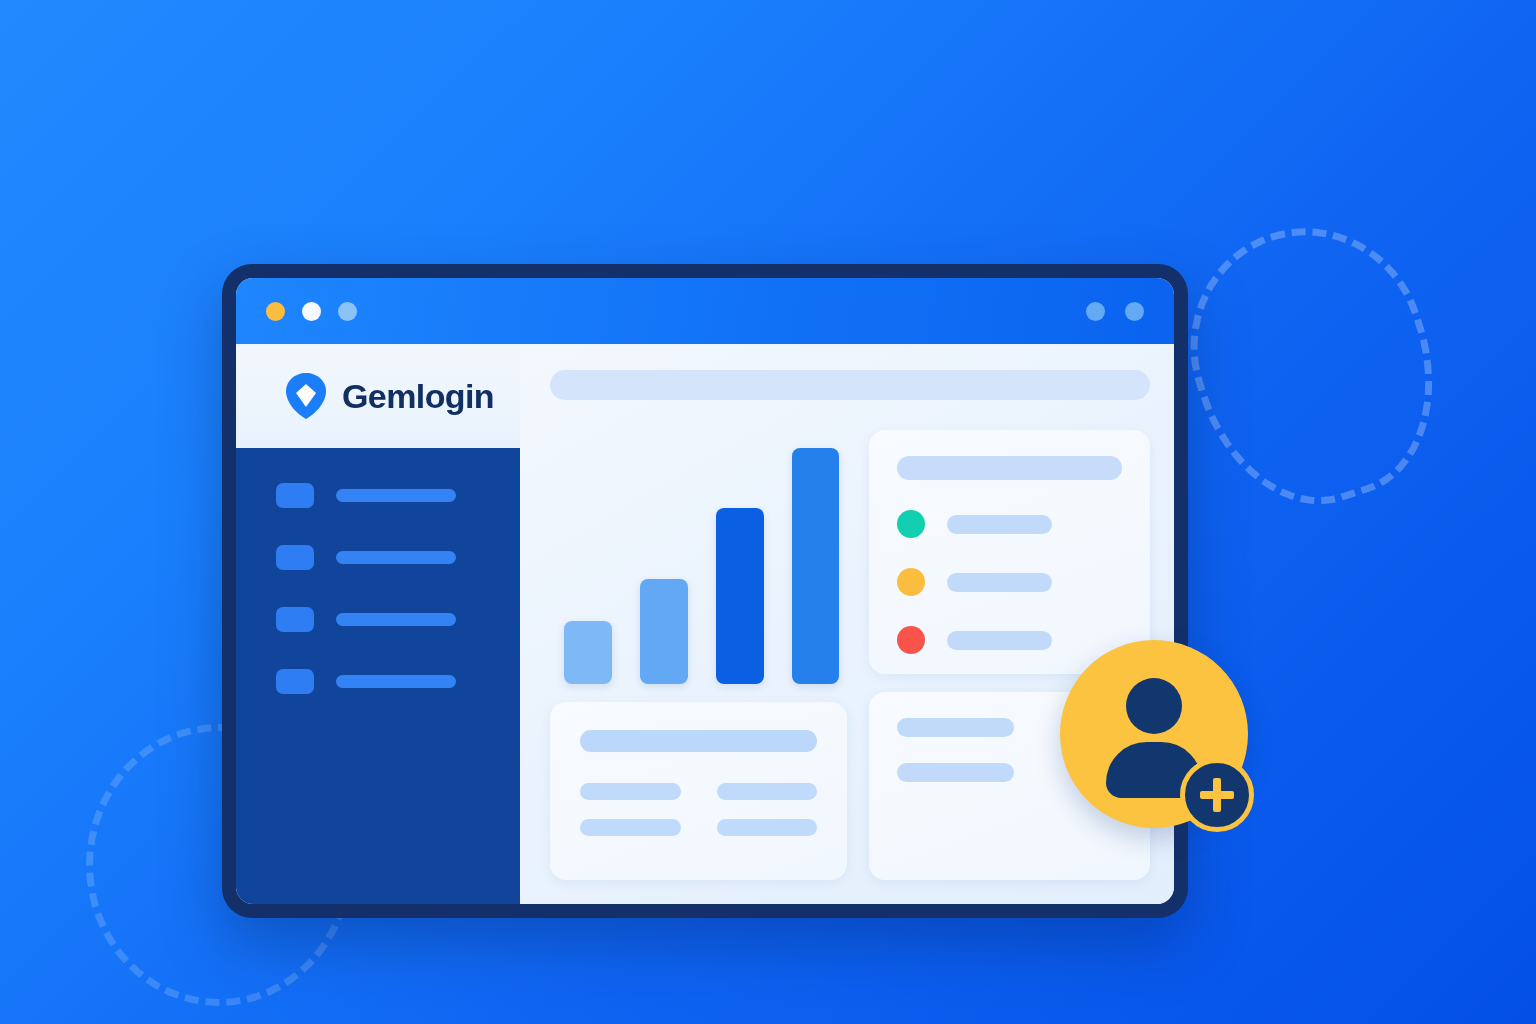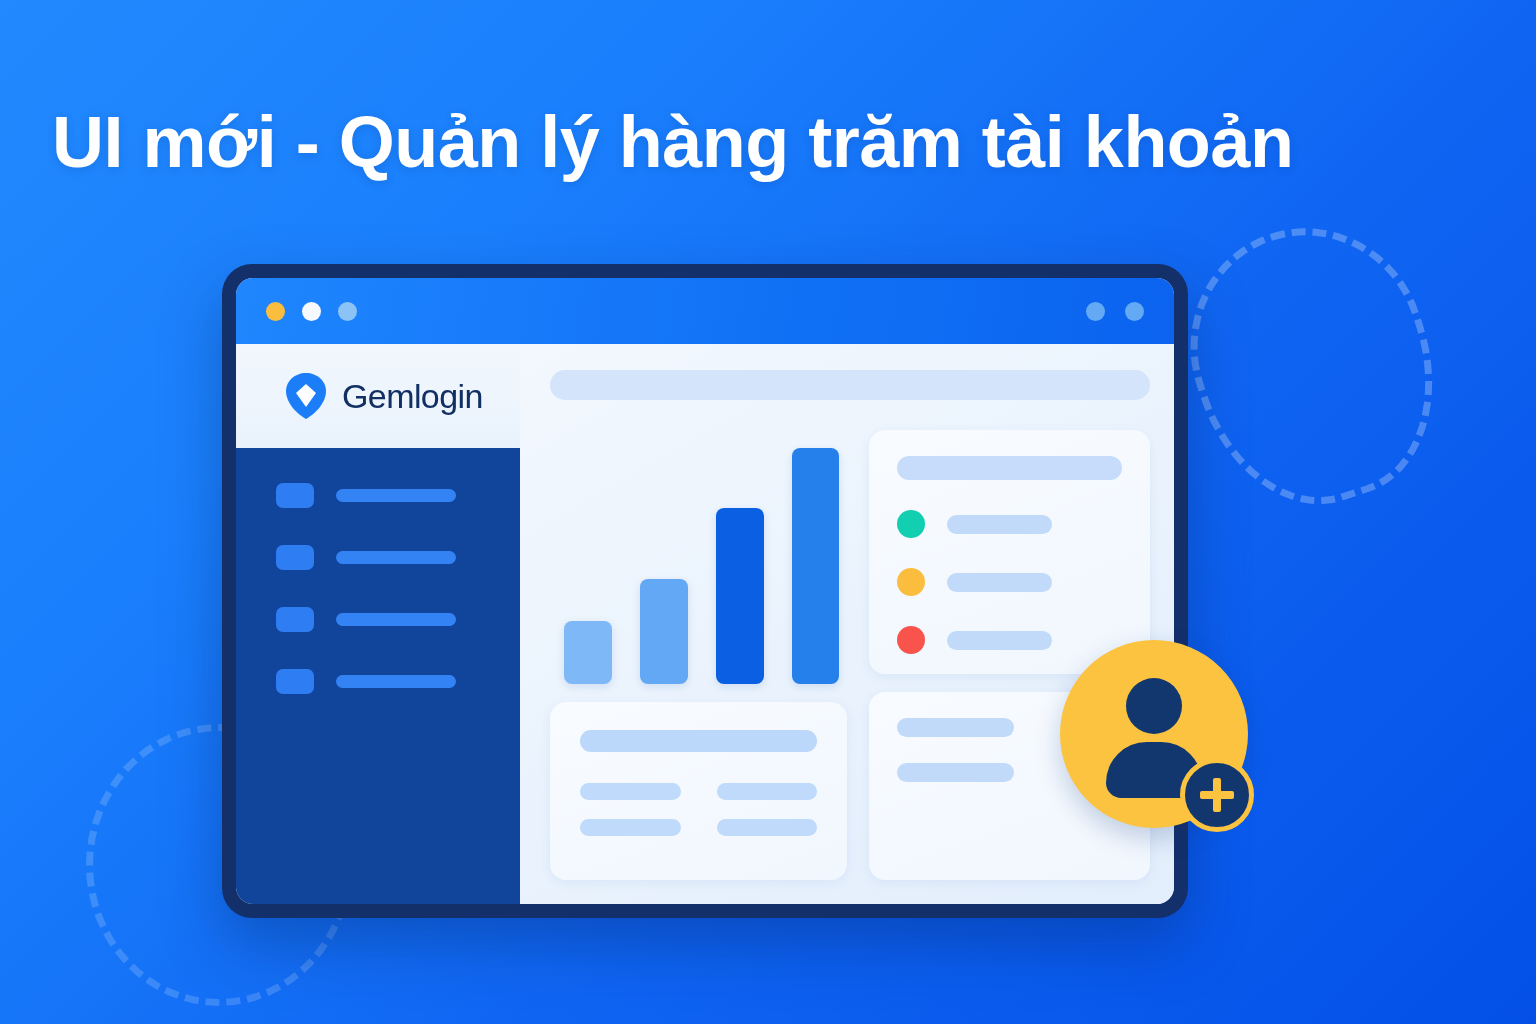--- a/index.html
+++ b/index.html
@@ -131,21 +131,21 @@
     padding-left: 48px;
   }
   .brand-logo {
     width: 44px;
     height: 48px;
     flex: none;
     margin-right: 14px;
   }
   .brand-name {
     font-size: 34px;
-    font-weight: 400;
+    font-weight: 700;
     color: #122f63;
     letter-spacing: -0.6px;
   }
   .nav {
     flex: 1;
     padding: 34px 0 0 40px;
   }
   .nav-item {
     display: flex;
     align-items: center;
@@ -356,21 +356,20 @@
   }
 </style>
 </head>
 <body>
 
 <div class="stage">
 
   <div class="deco-circle deco-tr"></div>
   <div class="deco-circle deco-bl"></div>
 
-  <div class="headline">UI mới - Quản lý hàng trăm tài khoản</div>
 
   <div class="window">
     <div class="window-inner">
 
       <div class="titlebar">
         <span class="dot dot-amber"></span>
         <span class="dot dot-white"></span>
         <span class="dot dot-blue"></span>
         <span class="titlebar-right">
           <span class="dot"></span>

